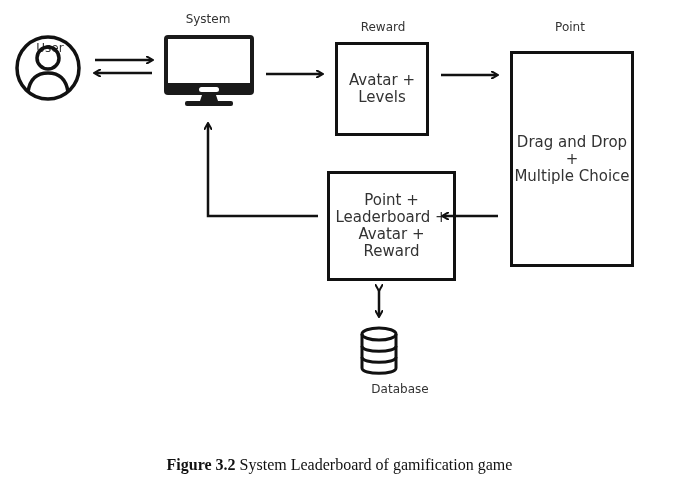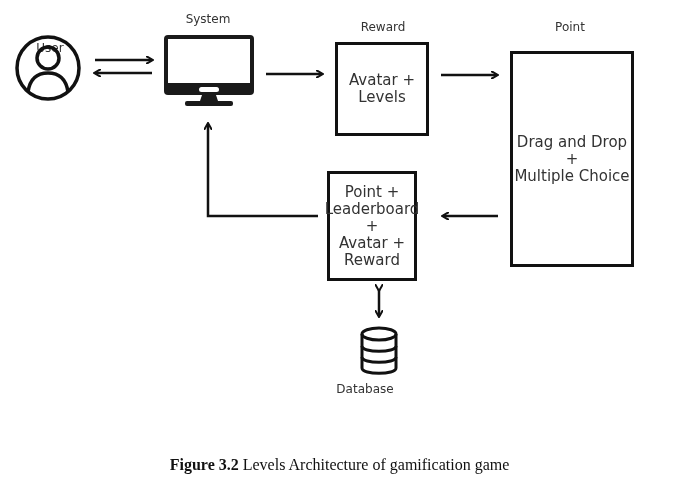--- a/index.html
+++ b/index.html
@@ -13,31 +13,31 @@
              font-family: "Liberation Serif", serif; font-size: 16px; color: #111111; }
   .caption b { font-weight: bold; text-align: center; }
 </style>
 </head>
 <body>
 
 <div class="lbl" style="left:20px; top:12px; width:60px;margin-top:29px;">User</div>
 <div class="lbl" style="left:168px; top:12px; width:80px;">System</div>
 <div class="lbl" style="left:343px; top:20px; width:80px;">Reward</div>
 <div class="lbl" style="left:530px; top:20px; width:80px;">Point</div>
-<div class="lbl" style="left:325px; top:382px; width:80px;">Database</div>
+<div class="lbl" style="left:360px; top:382px; width:80px;">Database</div>
 
 <div class="box" style="left:335px; top:42px; width:94px; height:94px;">
   <span class="box-text">Avatar +
 Levels</span>
 </div>
 <div class="box" style="left:510px; top:42px; width:124px; height:216px;margin-top:9px;">
   <span class="box-text">Drag and Drop +
 Multiple Choice</span>
 </div>
-<div class="box" style="left:327px; top:171px; width:90px; height:110px;">
+<div class="box" style="left:327px; top:171px; width:129px; height:110px;">
   <span class="box-text">Point +
 Leaderboard +
 Avatar +
 Reward</span>
 </div>
 
 <svg class="diagram" width="679" height="502">
   <defs>
     <marker id="ah" markerWidth="8" markerHeight="8" refX="6" refY="4" orient="auto" markerUnits="userSpaceOnUse">
       <path d="M0,0 L7,4 L0,8" fill="none" stroke="#111" stroke-width="2"></path>
@@ -74,14 +74,14 @@
   <g fill="none" stroke="#111" stroke-width="3">
     <ellipse cx="379" cy="334" rx="17" ry="6"></ellipse>
     <path d="M362,334 L362,368 C362,375 396,375 396,368 L396,334"></path>
     <path d="M362,346 C362,353 396,353 396,346"></path>
     <path d="M362,357 C362,364 396,364 396,357"></path>
   </g>
 </svg>
 
 <div class="caption">
   <b>Figure 3.2</b>
-  <span>Levels Architecture of gamification game</span>
+  <span>System Leaderboard of gamification game</span>
 </div>
 
 </body></html>

